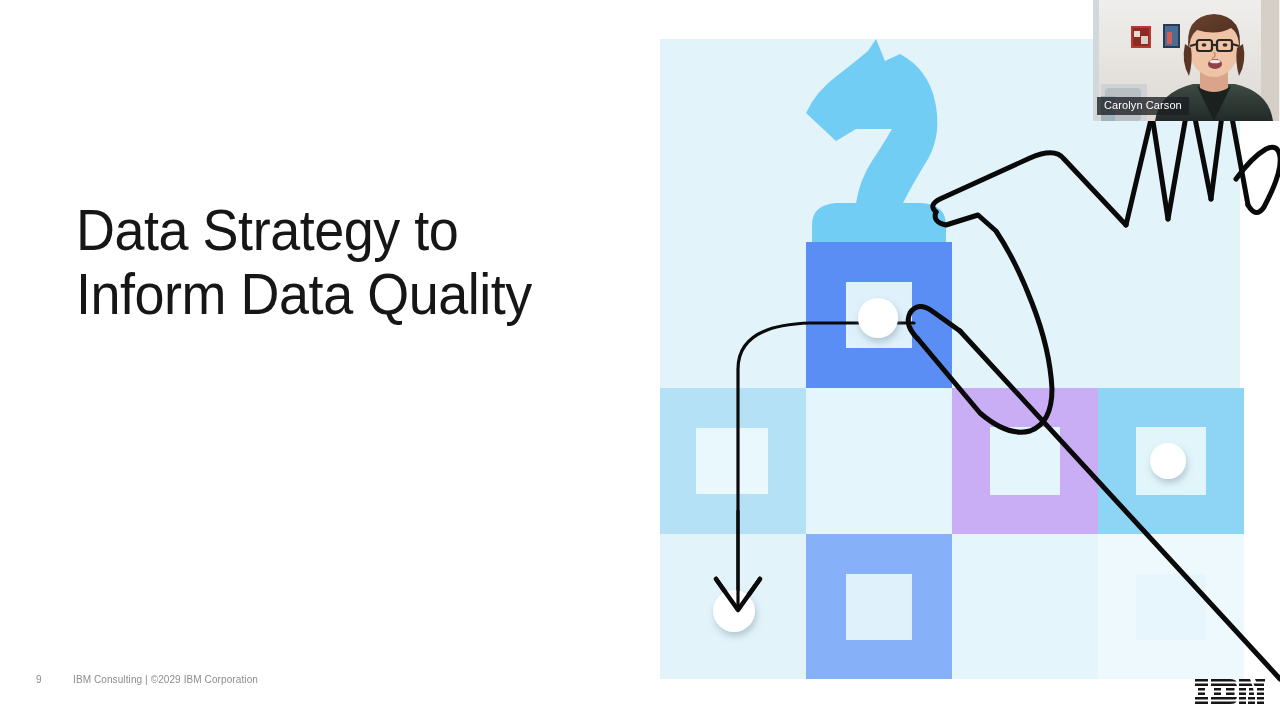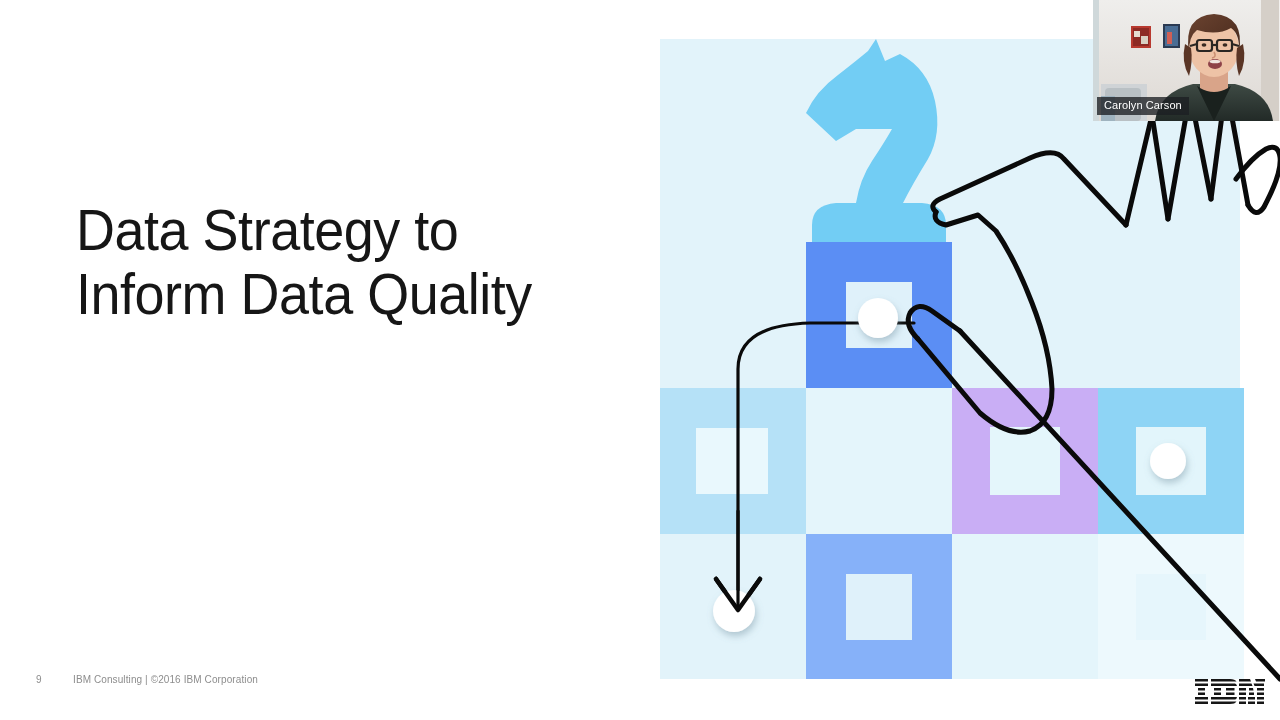--- a/index.html
+++ b/index.html
@@ -241,21 +241,21 @@
         <circle cx="74" cy="572" r="21" fill="#ffffff" filter="url(#tokShadow)"></circle>
       </g>
 
       <path d="M56 540 L78 571 L100 540" fill="none" stroke="#0a0a0a" stroke-width="4.5" stroke-linecap="round" stroke-linejoin="round"></path>
       <path d="M78 472 L78 566" stroke="#0a0a0a" stroke-width="3.2" stroke-linecap="round"></path>
     </svg>
   </div>
 
   <div class="footer">
     <span class="footer-page-num">9</span>
-    <span class="footer-credit">IBM Consulting  |  ©2016 IBM Corporation</span>
+    <span class="footer-credit">IBM Consulting  |  ©2029 IBM Corporation</span>
   </div>
 
   <svg class="ibm-logo" viewBox="0 0 140 56">
     <g fill="#161616">
 
       <rect x="0" y="2" width="26" height="5"></rect>
       <rect x="0" y="11" width="26" height="5"></rect>
       <rect x="6" y="20" width="14" height="5"></rect>
       <rect x="6" y="29" width="14" height="5"></rect>
       <rect x="0" y="38" width="26" height="5"></rect>

